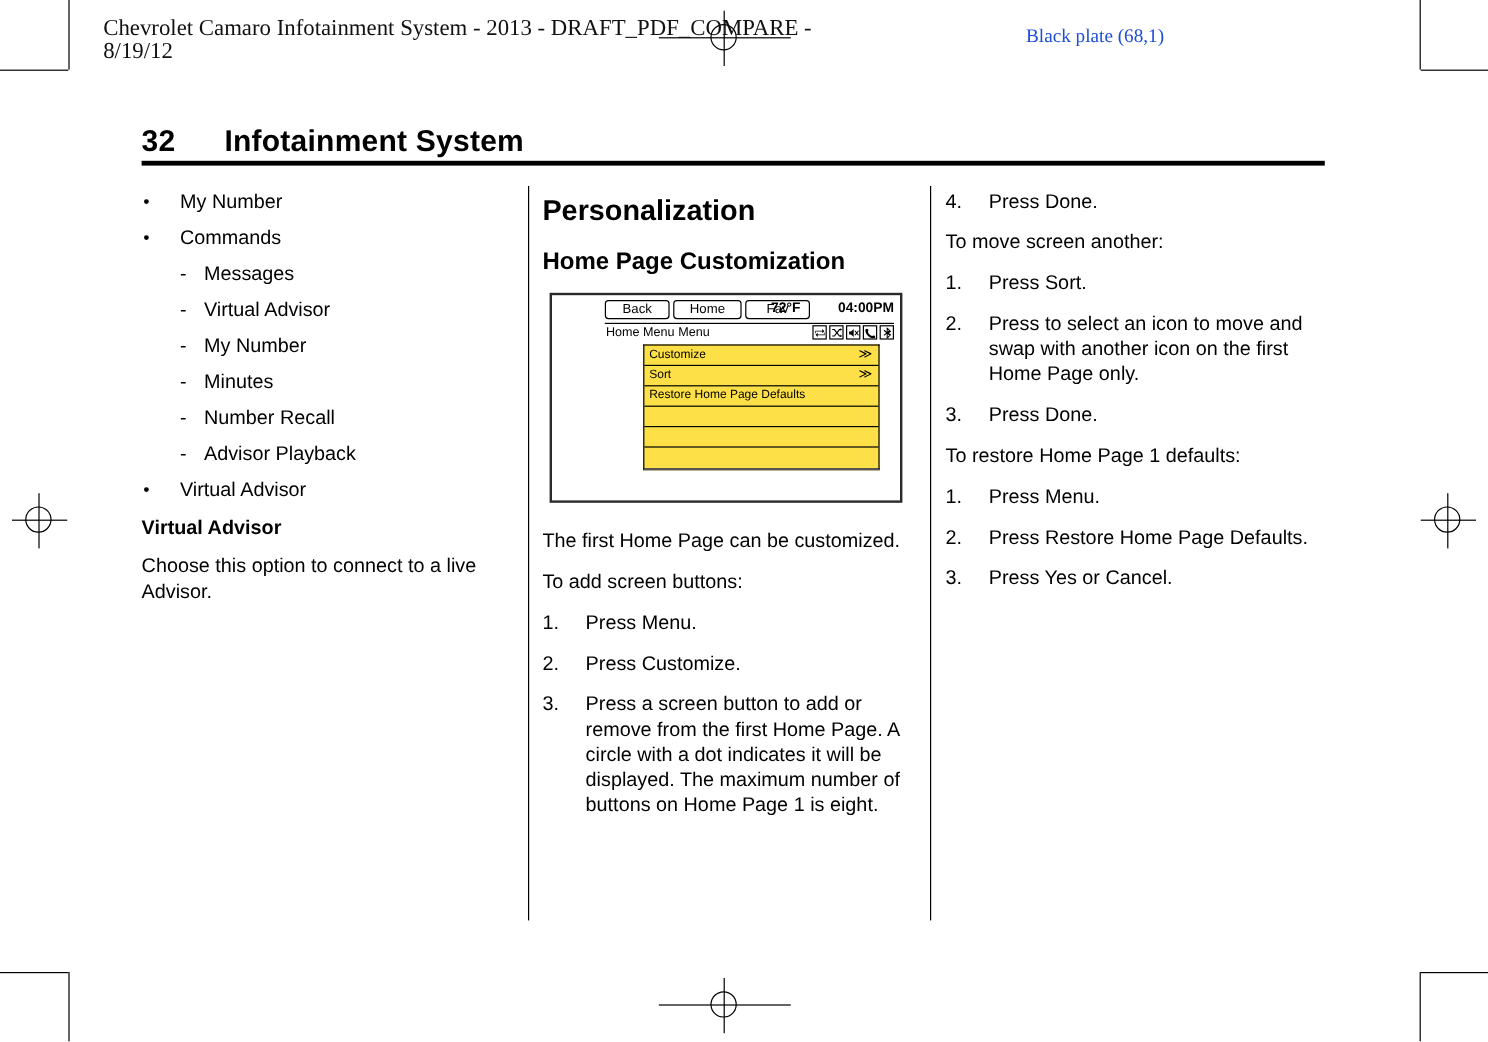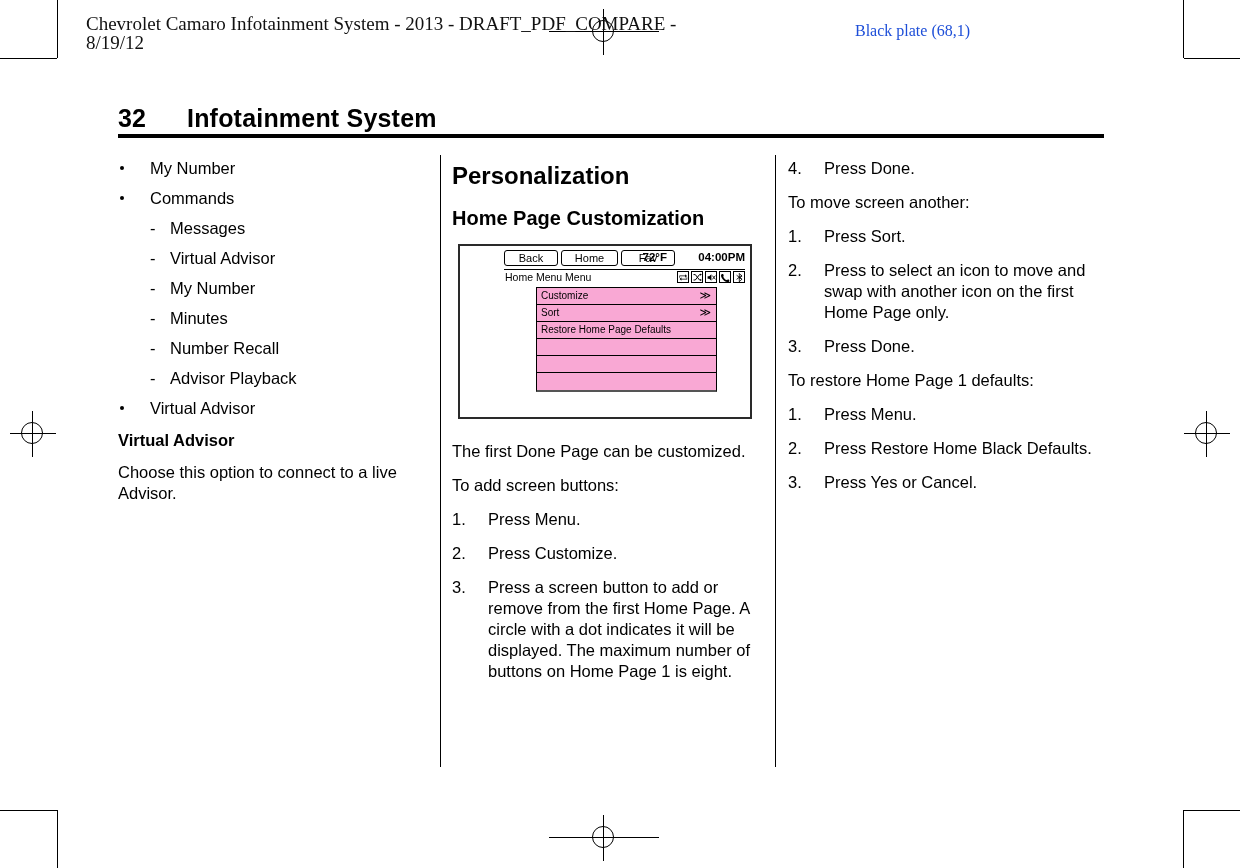--- a/index.html
+++ b/index.html
@@ -272,26 +272,26 @@
     box-sizing: border-box;
     display: flex;
     align-items: center;
     justify-content: center;
     background: #fff;
   }
   .s-icon svg { display: block; }
   .s-list {
     position: absolute;
     left: 32px;
-    right: 28px;
+    right: 12px;
     top: 37px;
     border: 1.5px solid #000;
     border-bottom: 2.5px solid #555;
     box-sizing: border-box;
-    background: #f9a8d4;
+    background: #fde047;
   }
   .s-row {
     position: relative;
     height: 17px;
     border-bottom: 1px solid #000;
     box-sizing: border-box;
   }
   .s-row:last-child { border-bottom: none; }
   .s-row-label {
     position: absolute;
@@ -471,21 +471,21 @@
           <span class="s-row-label"></span>
         </div>
         <div class="s-row">
           <span class="s-row-label"></span>
         </div>
       </div>
 
     </div>
   </div>
 
-  <p class="body">The first Done Page can be customized.</p>
+  <p class="body">The first Home Page can be customized.</p>
   <p class="body">To add screen buttons:</p>
   <ol class="numbered">
     <li>
       <span class="num">1.</span>
       <span>Press Menu.</span>
     </li>
     <li>
       <span class="num">2.</span>
       <span>Press Customize.</span>
     </li>
@@ -519,20 +519,20 @@
     </li>
   </ol>
   <p class="body">To restore Home Page 1 defaults:</p>
   <ol class="numbered">
     <li>
       <span class="num">1.</span>
       <span>Press Menu.</span>
     </li>
     <li>
       <span class="num">2.</span>
-      <span>Press Restore Home Black Defaults.</span>
+      <span>Press Restore Home Page Defaults.</span>
     </li>
     <li>
       <span class="num">3.</span>
       <span>Press Yes or Cancel.</span>
     </li>
   </ol>
 </div>
 
 </body></html>

